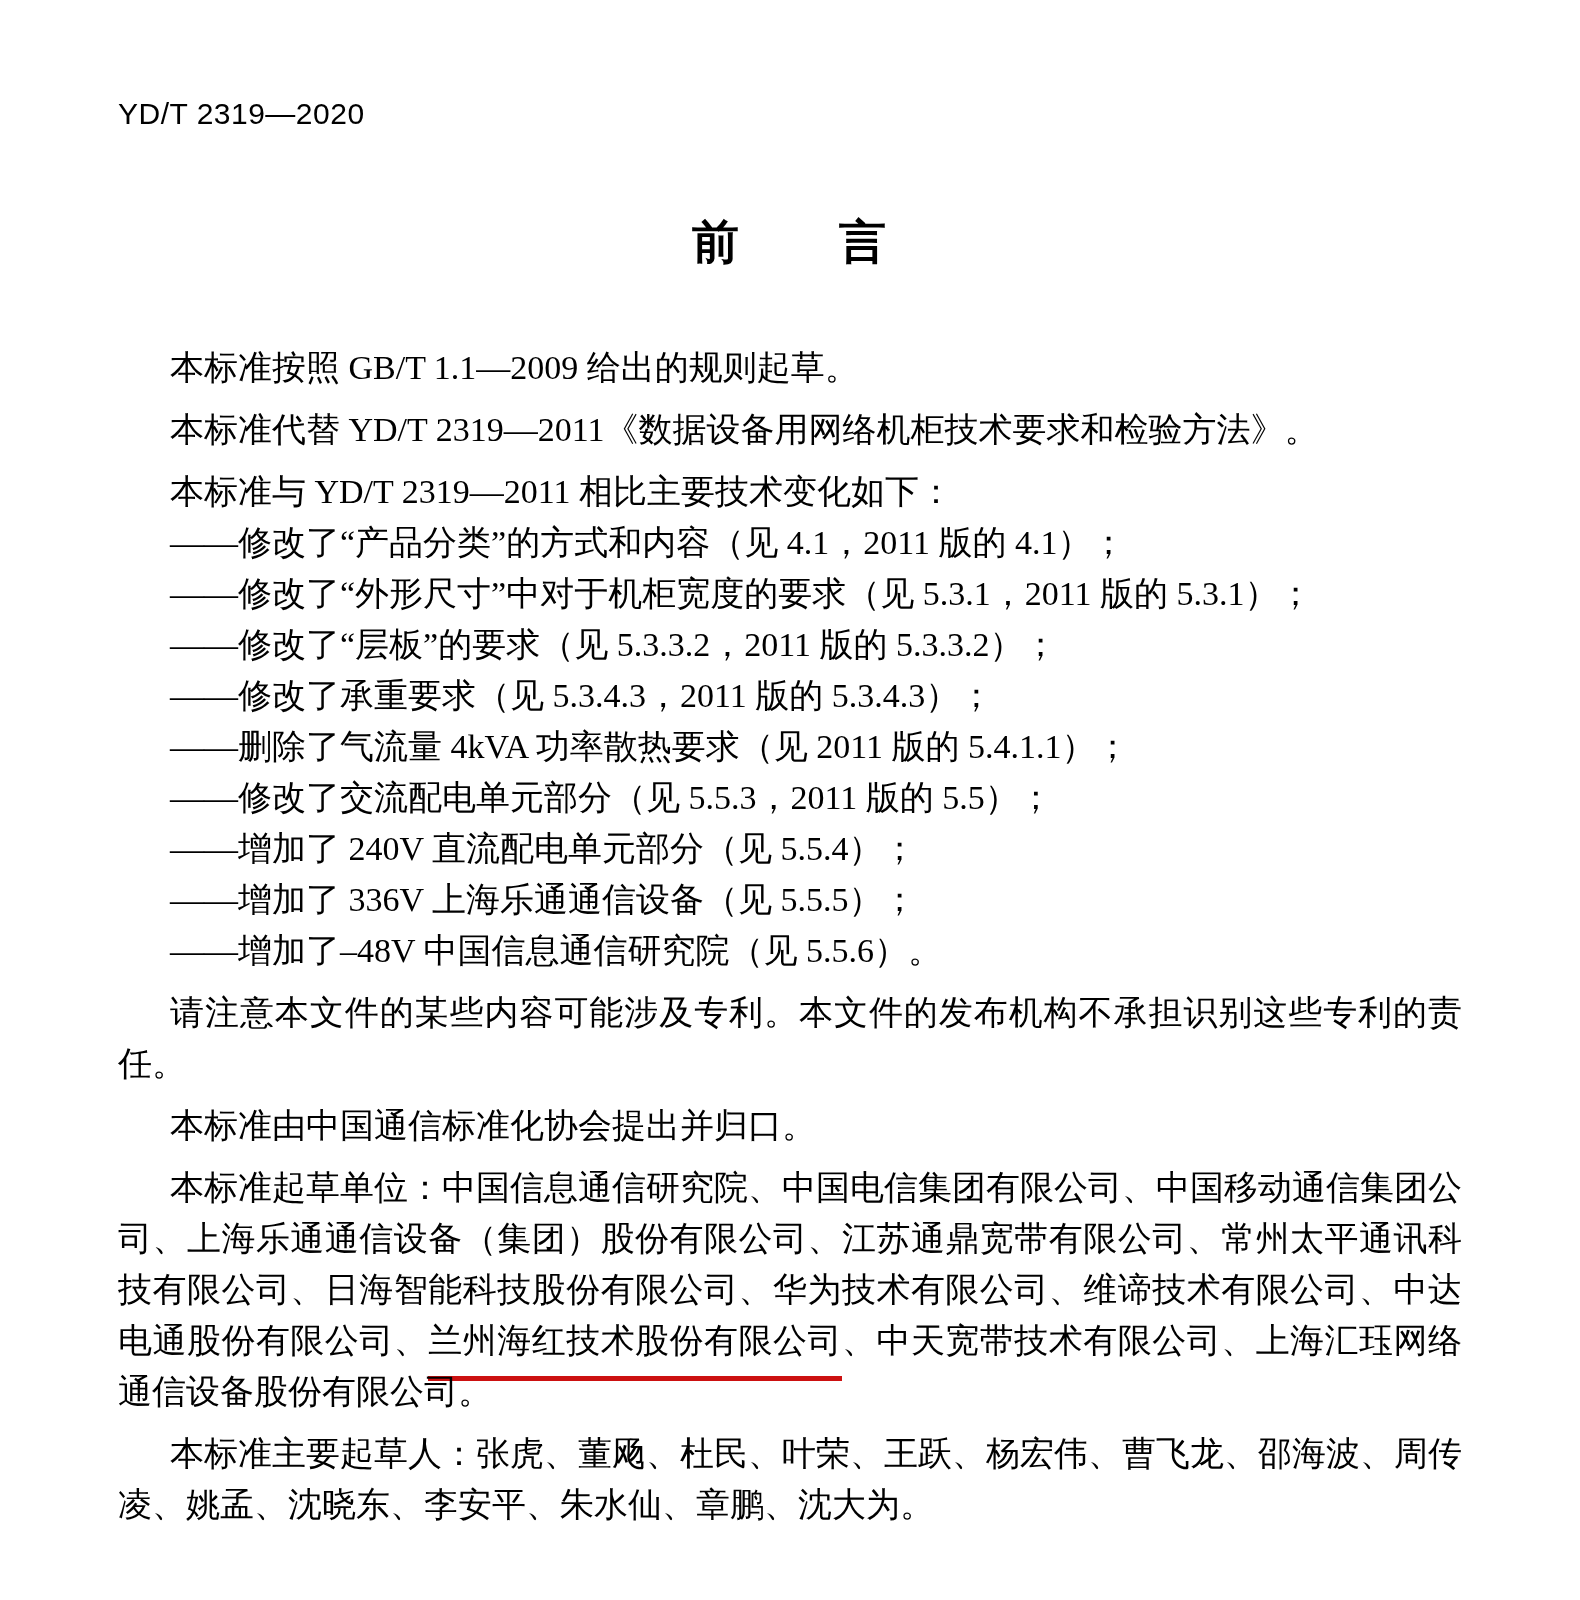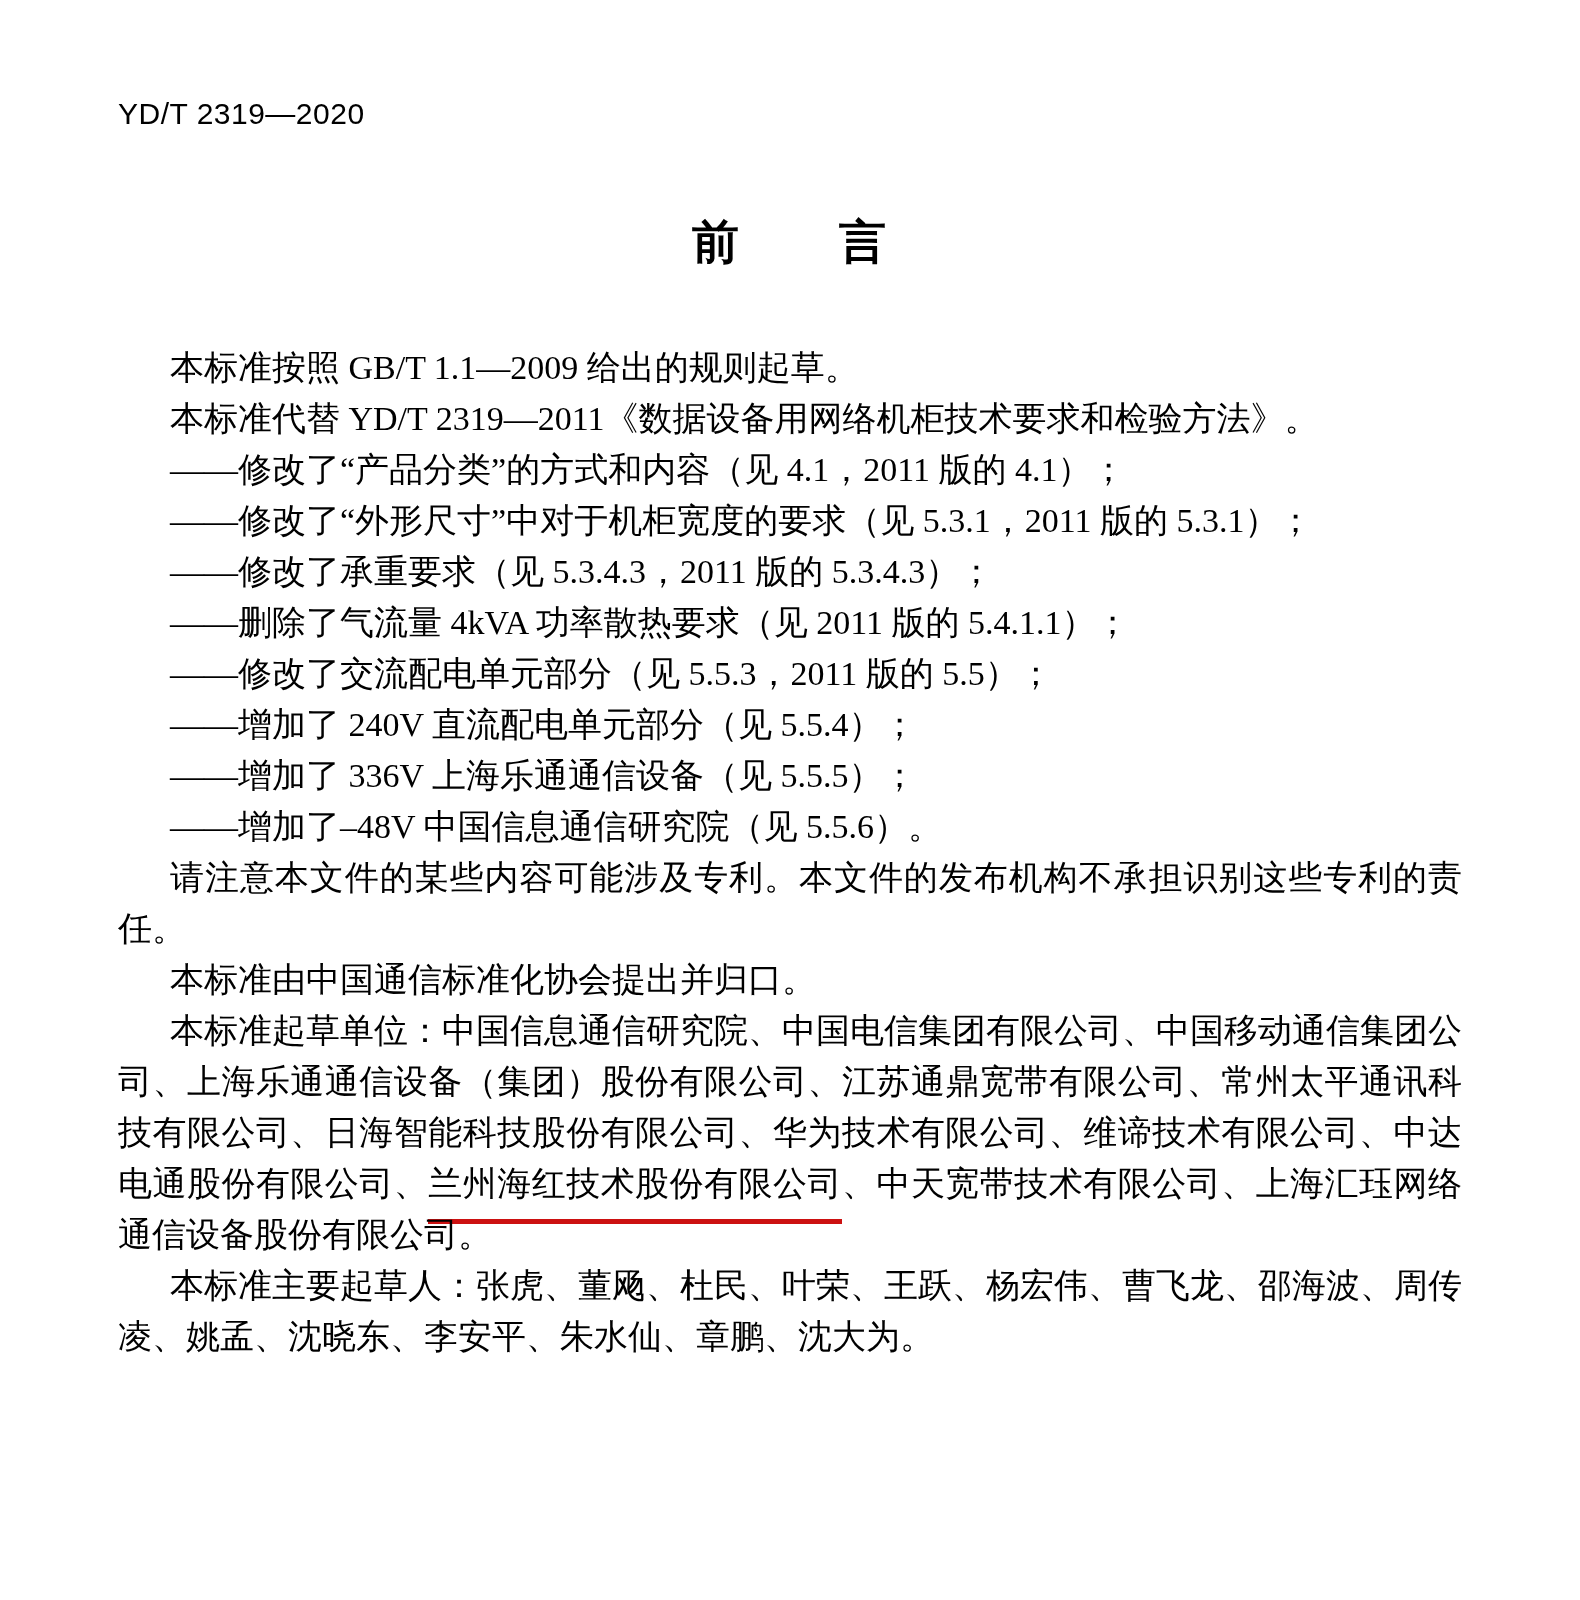--- a/index.html
+++ b/index.html
@@ -43,20 +43,21 @@
   }
   .body-text{
     margin-top:72px;
     font-size:34px;
     line-height:51px;
     text-align:justify;
     text-justify:inter-ideograph;
   }
   .para{
     text-indent:52px;
+    margin-top:11px;
   }
   .change-item{
     padding-left:104px;
     text-indent:-52px;
   }
   .red-underline{
     border-bottom:5px solid var(--underline-red);
     padding-bottom:17px;
   }
 </style>
@@ -68,24 +69,26 @@
   <div class="doc-number">YD/T 2319—2020</div>
 
   <h1 class="doc-title">前　　言</h1>
 
   <div class="body-text">
 
     <p class="para">本标准按照 GB/T 1.1—2009 给出的规则起草。</p>
 
     <p class="para">本标准代替 YD/T 2319—2011《数据设备用网络机柜技术要求和检验方法》。</p>
 
+    <p class="para">本标准与 YD/T 2319—2011 相比主要技术变化如下：</p>
 
     <div>
       <p class="change-item">——修改了“产品分类”的方式和内容（见 4.1，2011 版的 4.1）；</p>
       <p class="change-item">——修改了“外形尺寸”中对于机柜宽度的要求（见 5.3.1，2011 版的 5.3.1）；</p>
+      <p class="change-item">——修改了“层板”的要求（见 5.3.3.2，2011 版的 5.3.3.2）；</p>
       <p class="change-item">——修改了承重要求（见 5.3.4.3，2011 版的 5.3.4.3）；</p>
       <p class="change-item">——删除了气流量 4kVA 功率散热要求（见 2011 版的 5.4.1.1）；</p>
       <p class="change-item">——修改了交流配电单元部分（见 5.5.3，2011 版的 5.5）；</p>
       <p class="change-item">——增加了 240V 直流配电单元部分（见 5.5.4）；</p>
       <p class="change-item">——增加了 336V 上海乐通通信设备（见 5.5.5）；</p>
       <p class="change-item">——增加了–48V 中国信息通信研究院（见 5.5.6）。</p>
     </div>
 
     <p class="para">请注意本文件的某些内容可能涉及专利。本文件的发布机构不承担识别这些专利的责任。</p>
 

